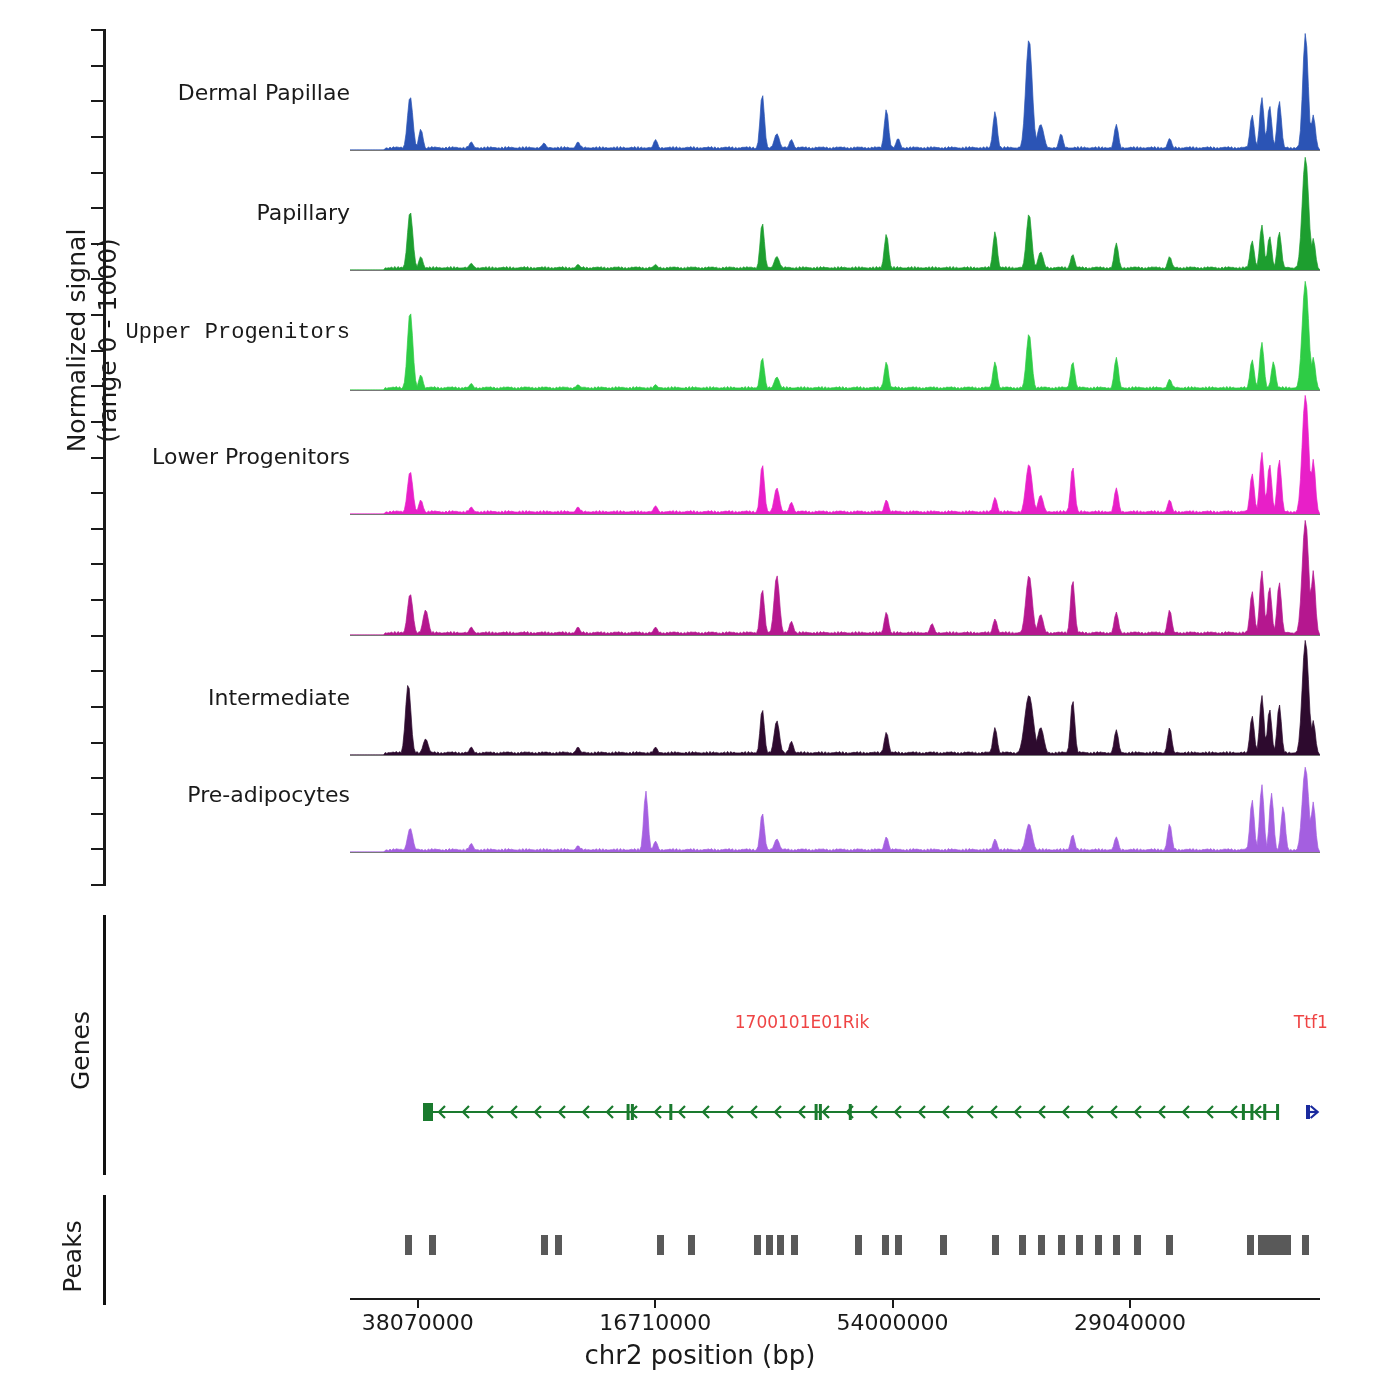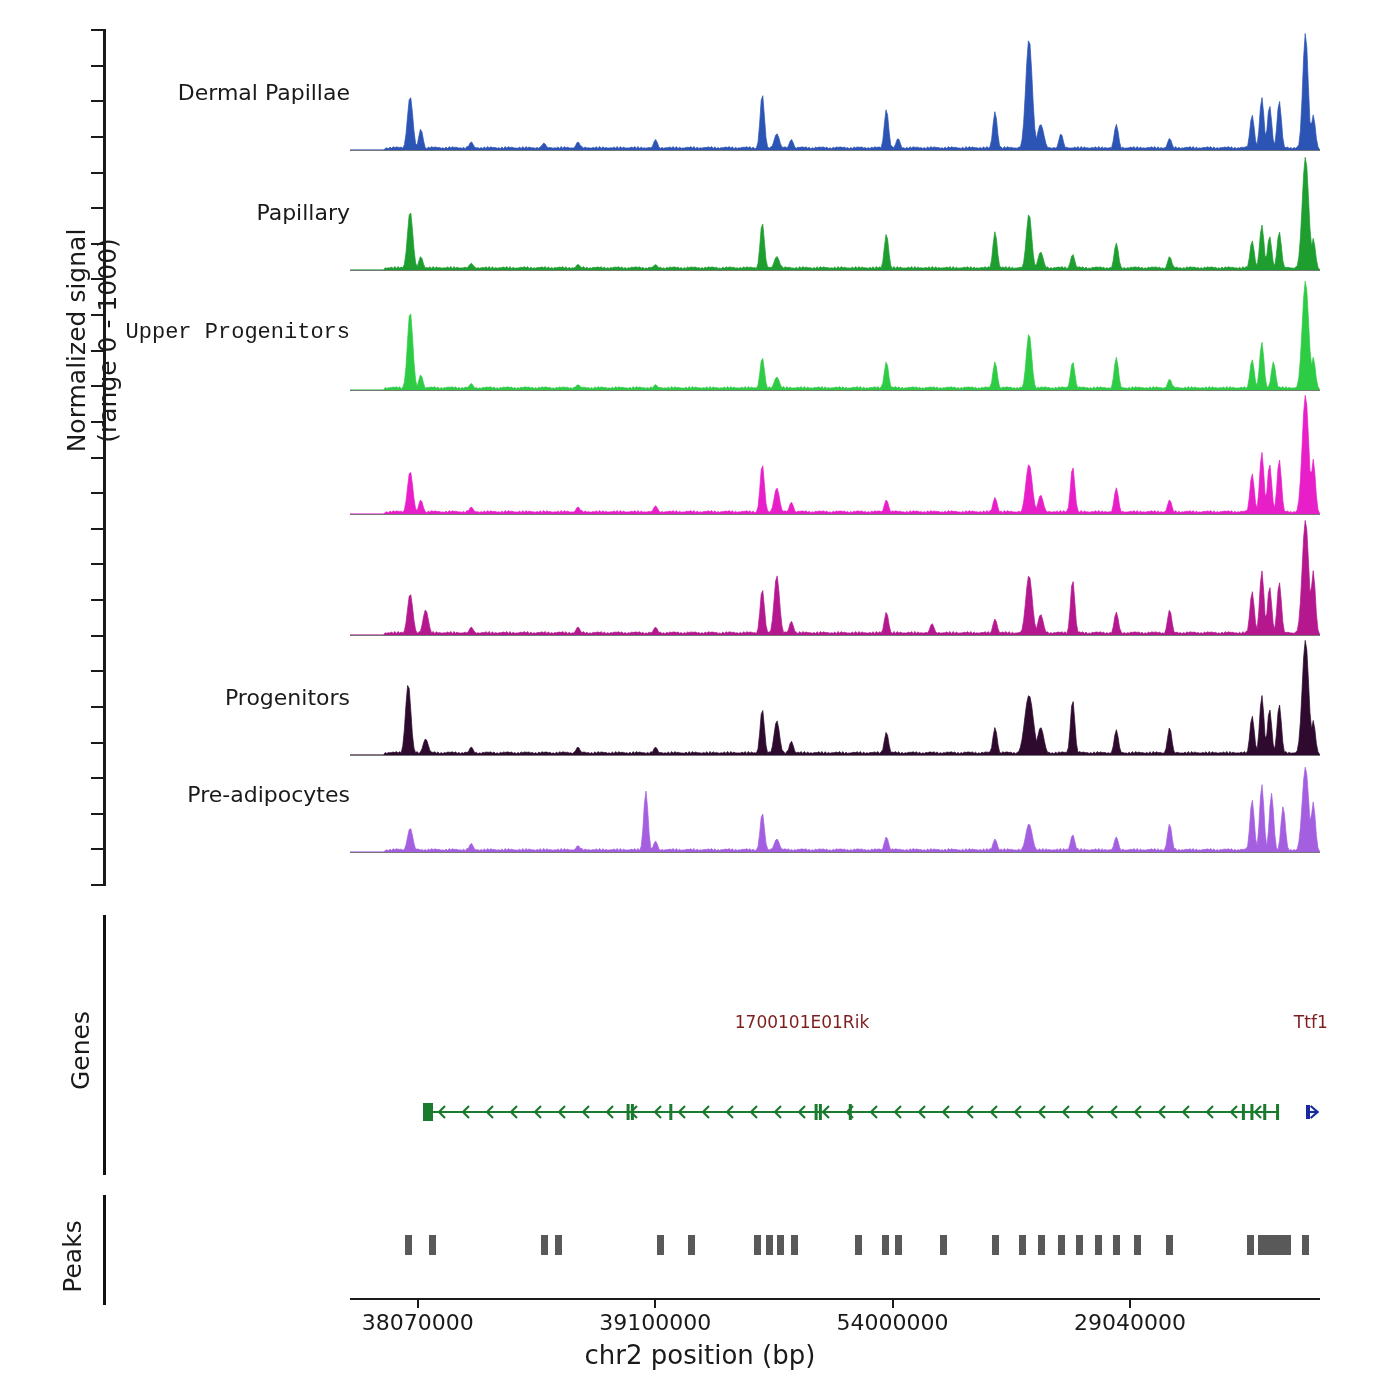--- a/index.html
+++ b/index.html
@@ -87,21 +87,21 @@
     font-size: 25px;
     color: #1a1a1a;
     transform: rotate(-90deg);
     transform-origin: center center;
     text-align: center;
     white-space: nowrap;
   }
   .gene-name {
     position: absolute;
     font-size: 17px;
-    color: #7f1d1d;
+    color: #ef4444;
     white-space: nowrap;
   }
 
   
   .peak {
     position: absolute;
     background: #595959;
     width: 7px;
     height: 20px;
     top: 0;
@@ -196,37 +196,38 @@
       <div class="track" style="top: 278px; height: 112px; font-family: Liberation Mono, monospace;">
         <div class="track-label" style="position: absolute; left: -332px; width: 332px; text-align: right; top: 42px;">Upper Progenitors</div>
         <div class="sigwrap" style="top: 0px; height: 112px;">
           <svg width="970" height="112" viewBox="0 0 970 112">
             <path d="M 0,112 L 0.0,112.0 L 1.6,112.0 L 3.2,112.0 L 4.8,112.0 L 6.4,112.0 L 8.0,112.0 L 9.6,112.0 L 11.2,112.0 L 12.8,112.0 L 14.4,112.0 L 16.0,112.0 L 17.6,112.0 L 19.2,112.0 L 20.8,112.0 L 22.4,112.0 L 24.0,112.0 L 25.6,112.0 L 27.2,112.0 L 28.8,112.0 L 30.4,112.0 L 32.0,112.0 L 33.6,112.0 L 35.2,109.5 L 36.8,110.4 L 38.4,109.7 L 40.0,109.8 L 41.6,109.4 L 43.2,109.1 L 44.8,109.6 L 46.4,108.6 L 48.0,110.2 L 49.6,108.7 L 51.2,110.8 L 52.8,109.2 L 54.4,104.3 L 56.0,88.5 L 57.6,62.1 L 59.2,38.2 L 60.8,35.9 L 62.4,57.2 L 64.0,84.5 L 65.6,102.3 L 67.2,108.4 L 68.8,102.2 L 70.4,97.0 L 72.0,98.9 L 73.6,105.5 L 75.2,110.2 L 76.8,109.4 L 78.4,109.6 L 80.0,109.2 L 81.6,109.0 L 83.2,109.6 L 84.8,108.6 L 86.4,110.2 L 88.0,108.9 L 89.6,110.8 L 91.2,109.6 L 92.8,110.5 L 94.4,109.5 L 96.0,109.9 L 97.6,109.1 L 99.2,109.2 L 100.8,109.3 L 102.4,108.8 L 104.0,109.9 L 105.6,108.8 L 107.2,110.5 L 108.8,109.3 L 110.4,110.7 L 112.0,109.6 L 113.6,110.2 L 115.2,109.1 L 116.8,109.5 L 118.4,109.1 L 120.0,106.5 L 121.6,105.5 L 123.2,107.7 L 124.8,110.3 L 126.4,109.2 L 128.0,110.8 L 129.6,109.8 L 131.2,110.5 L 132.8,109.2 L 134.4,109.8 L 136.0,109.0 L 137.6,109.2 L 139.2,109.3 L 140.8,108.8 L 142.4,110.0 L 144.0,109.0 L 145.6,110.6 L 147.2,109.7 L 148.8,110.7 L 150.4,109.3 L 152.0,110.1 L 153.6,108.9 L 155.2,109.4 L 156.8,109.1 L 158.4,109.0 L 160.0,109.6 L 161.6,109.0 L 163.2,110.3 L 164.8,109.5 L 166.4,110.8 L 168.0,109.4 L 169.6,110.4 L 171.2,108.9 L 172.8,109.7 L 174.4,108.9 L 176.0,109.1 L 177.6,109.3 L 179.2,109.0 L 180.8,110.0 L 182.4,109.3 L 184.0,110.6 L 185.6,109.6 L 187.2,110.6 L 188.8,109.0 L 190.4,110.0 L 192.0,108.8 L 193.6,109.4 L 195.2,109.1 L 196.8,109.1 L 198.4,109.7 L 200.0,109.2 L 201.6,110.4 L 203.2,109.8 L 204.8,110.8 L 206.4,109.1 L 208.0,110.3 L 209.6,108.7 L 211.2,109.7 L 212.8,108.9 L 214.4,109.2 L 216.0,109.4 L 217.6,109.2 L 219.2,110.2 L 220.8,109.7 L 222.4,110.6 L 224.0,109.3 L 225.6,109.0 L 227.2,106.9 L 228.8,107.0 L 230.4,108.7 L 232.0,109.4 L 233.6,109.2 L 235.2,109.2 L 236.8,109.9 L 238.4,109.5 L 240.0,110.5 L 241.6,109.5 L 243.2,110.8 L 244.8,108.8 L 246.4,110.3 L 248.0,108.6 L 249.6,109.7 L 251.2,108.9 L 252.8,109.3 L 254.4,109.6 L 256.0,109.4 L 257.6,110.3 L 259.2,109.8 L 260.8,110.6 L 262.4,109.0 L 264.0,110.6 L 265.6,108.6 L 267.2,109.9 L 268.8,108.7 L 270.4,109.5 L 272.0,109.3 L 273.6,109.4 L 275.2,110.0 L 276.8,109.8 L 278.4,110.4 L 280.0,109.2 L 281.6,110.7 L 283.2,108.6 L 284.8,110.3 L 286.4,108.6 L 288.0,109.7 L 289.6,109.0 L 291.2,109.5 L 292.8,109.8 L 294.4,109.7 L 296.0,110.4 L 297.6,109.4 L 299.2,110.5 L 300.8,108.7 L 302.4,110.2 L 304.0,107.8 L 305.6,106.6 L 307.2,108.0 L 308.8,109.6 L 310.4,109.5 L 312.0,109.7 L 313.6,110.2 L 315.2,109.7 L 316.8,110.3 L 318.4,108.9 L 320.0,110.7 L 321.6,108.5 L 323.2,110.3 L 324.8,108.6 L 326.4,109.8 L 328.0,109.2 L 329.6,109.7 L 331.2,110.0 L 332.8,110.0 L 334.4,110.2 L 336.0,109.1 L 337.6,110.5 L 339.2,108.5 L 340.8,110.6 L 342.4,108.5 L 344.0,110.0 L 345.6,108.9 L 347.2,109.7 L 348.8,109.7 L 350.4,109.9 L 352.0,110.2 L 353.6,109.4 L 355.2,110.3 L 356.8,108.7 L 358.4,110.7 L 360.0,108.4 L 361.6,110.3 L 363.2,108.7 L 364.8,109.9 L 366.4,109.4 L 368.0,109.9 L 369.6,110.2 L 371.2,109.7 L 372.8,110.1 L 374.4,108.9 L 376.0,110.4 L 377.6,108.4 L 379.2,110.6 L 380.8,108.5 L 382.4,110.1 L 384.0,109.1 L 385.6,109.9 L 387.2,109.9 L 388.8,109.9 L 390.4,110.0 L 392.0,109.1 L 393.6,110.2 L 395.2,108.5 L 396.8,110.7 L 398.4,108.4 L 400.0,110.3 L 401.6,108.9 L 403.2,110.0 L 404.8,109.7 L 406.4,110.1 L 408.0,107.5 L 409.6,96.9 L 411.2,83.0 L 412.8,80.4 L 414.4,92.3 L 416.0,105.0 L 417.6,110.6 L 419.2,108.7 L 420.8,110.1 L 422.4,108.6 L 424.0,104.5 L 425.6,100.2 L 427.2,99.1 L 428.8,102.1 L 430.4,106.7 L 432.0,110.0 L 433.6,108.4 L 435.2,110.7 L 436.8,108.5 L 438.4,110.3 L 440.0,109.1 L 441.6,110.1 L 443.2,110.0 L 444.8,109.9 L 446.4,109.8 L 448.0,109.1 L 449.6,109.9 L 451.2,108.6 L 452.8,110.4 L 454.4,108.5 L 456.0,110.6 L 457.6,108.9 L 459.2,110.2 L 460.8,109.7 L 462.4,110.2 L 464.0,109.7 L 465.6,109.4 L 467.2,109.7 L 468.8,108.7 L 470.4,110.1 L 472.0,108.4 L 473.6,110.7 L 475.2,108.7 L 476.8,110.4 L 478.4,109.4 L 480.0,110.3 L 481.6,109.8 L 483.2,109.7 L 484.8,109.6 L 486.4,109.0 L 488.0,109.8 L 489.6,108.5 L 491.2,110.4 L 492.8,108.6 L 494.4,110.6 L 496.0,109.2 L 497.6,110.4 L 499.2,109.9 L 500.8,110.0 L 502.4,109.5 L 504.0,109.2 L 505.6,109.6 L 507.2,108.6 L 508.8,110.1 L 510.4,108.5 L 512.0,110.7 L 513.6,109.0 L 515.2,110.5 L 516.8,109.8 L 518.4,110.2 L 520.0,109.5 L 521.6,109.5 L 523.2,109.4 L 524.8,108.8 L 526.4,109.8 L 528.0,108.5 L 529.6,110.4 L 531.2,108.8 L 532.8,105.2 L 534.4,93.8 L 536.0,84.2 L 537.6,87.7 L 539.2,99.9 L 540.8,108.6 L 542.4,109.1 L 544.0,109.5 L 545.6,108.6 L 547.2,110.1 L 548.8,108.7 L 550.4,110.7 L 552.0,109.3 L 553.6,110.6 L 555.2,109.7 L 556.8,110.1 L 558.4,109.3 L 560.0,109.4 L 561.6,109.3 L 563.2,108.8 L 564.8,109.8 L 566.4,108.7 L 568.0,110.4 L 569.6,109.1 L 571.2,110.7 L 572.8,109.8 L 574.4,110.4 L 576.0,109.3 L 577.6,109.7 L 579.2,109.2 L 580.8,109.0 L 582.4,109.5 L 584.0,108.7 L 585.6,110.1 L 587.2,108.9 L 588.8,110.7 L 590.4,109.6 L 592.0,110.6 L 593.6,109.4 L 595.2,110.0 L 596.8,109.1 L 598.4,109.3 L 600.0,109.3 L 601.6,108.8 L 603.2,109.8 L 604.8,108.9 L 606.4,110.5 L 608.0,109.4 L 609.6,110.7 L 611.2,109.5 L 612.8,110.2 L 614.4,109.0 L 616.0,109.5 L 617.6,109.1 L 619.2,109.0 L 620.8,109.5 L 622.4,108.8 L 624.0,110.2 L 625.6,109.2 L 627.2,110.7 L 628.8,109.7 L 630.4,110.5 L 632.0,109.1 L 633.6,109.9 L 635.2,108.9 L 636.8,109.2 L 638.4,109.3 L 640.0,108.9 L 641.6,104.3 L 643.2,92.5 L 644.8,83.9 L 646.4,88.8 L 648.0,101.1 L 649.6,109.1 L 651.2,110.2 L 652.8,108.9 L 654.4,109.5 L 656.0,109.0 L 657.6,109.0 L 659.2,109.6 L 660.8,109.0 L 662.4,110.3 L 664.0,109.6 L 665.6,110.7 L 667.2,109.4 L 668.8,110.4 L 670.4,108.9 L 672.0,109.8 L 673.6,104.7 L 675.2,91.5 L 676.8,71.7 L 678.4,56.7 L 680.0,59.2 L 681.6,76.8 L 683.2,95.6 L 684.8,106.7 L 686.4,110.7 L 688.0,108.9 L 689.6,110.1 L 691.2,108.7 L 692.8,109.4 L 694.4,109.0 L 696.0,109.1 L 697.6,109.7 L 699.2,109.3 L 700.8,110.4 L 702.4,109.8 L 704.0,110.7 L 705.6,109.1 L 707.2,110.4 L 708.8,108.7 L 710.4,109.7 L 712.0,108.8 L 713.6,109.3 L 715.2,109.4 L 716.8,109.3 L 718.4,108.1 L 720.0,98.9 L 721.6,86.9 L 723.2,84.6 L 724.8,94.9 L 726.4,105.9 L 728.0,110.0 L 729.6,108.7 L 731.2,109.5 L 732.8,109.1 L 734.4,109.3 L 736.0,109.9 L 737.6,109.6 L 739.2,110.5 L 740.8,109.5 L 742.4,110.7 L 744.0,108.8 L 745.6,110.4 L 747.2,108.6 L 748.8,109.7 L 750.4,108.9 L 752.0,109.4 L 753.6,109.6 L 755.2,109.5 L 756.8,110.3 L 758.4,109.7 L 760.0,110.5 L 761.6,109.0 L 763.2,100.6 L 764.8,86.5 L 766.4,79.3 L 768.0,88.2 L 769.6,102.1 L 771.2,109.3 L 772.8,109.5 L 774.4,110.0 L 776.0,109.9 L 777.6,110.4 L 779.2,109.2 L 780.8,110.7 L 782.4,108.6 L 784.0,110.3 L 785.6,108.5 L 787.2,109.8 L 788.8,109.0 L 790.4,109.5 L 792.0,109.8 L 793.6,109.8 L 795.2,110.3 L 796.8,109.4 L 798.4,110.4 L 800.0,108.7 L 801.6,110.6 L 803.2,108.5 L 804.8,110.0 L 806.4,108.8 L 808.0,109.7 L 809.6,109.5 L 811.2,109.7 L 812.8,110.2 L 814.4,109.7 L 816.0,109.5 L 817.6,105.1 L 819.2,101.3 L 820.8,102.6 L 822.4,107.2 L 824.0,108.6 L 825.6,109.8 L 827.2,109.2 L 828.8,109.7 L 830.4,110.0 L 832.0,109.9 L 833.6,110.2 L 835.2,109.1 L 836.8,110.4 L 838.4,108.5 L 840.0,110.6 L 841.6,108.5 L 843.2,110.1 L 844.8,108.9 L 846.4,109.8 L 848.0,109.7 L 849.6,110.0 L 851.2,110.1 L 852.8,109.4 L 854.4,110.2 L 856.0,108.7 L 857.6,110.6 L 859.2,108.4 L 860.8,110.3 L 862.4,108.7 L 864.0,109.9 L 865.6,109.4 L 867.2,110.0 L 868.8,110.1 L 870.4,109.6 L 872.0,110.0 L 873.6,108.9 L 875.2,110.4 L 876.8,108.4 L 878.4,110.6 L 880.0,108.5 L 881.6,110.1 L 883.2,109.2 L 884.8,110.0 L 886.4,110.0 L 888.0,109.9 L 889.6,109.9 L 891.2,109.1 L 892.8,110.1 L 894.4,108.5 L 896.0,110.6 L 897.6,108.4 L 899.2,99.9 L 900.8,86.6 L 902.4,81.8 L 904.0,91.5 L 905.6,104.0 L 907.2,107.3 L 908.8,94.1 L 910.4,73.3 L 912.0,64.3 L 913.6,78.4 L 915.2,98.5 L 916.8,108.9 L 918.4,108.7 L 920.0,104.3 L 921.6,92.5 L 923.2,83.8 L 924.8,88.9 L 926.4,101.2 L 928.0,109.1 L 929.6,108.9 L 931.2,110.0 L 932.8,108.5 L 934.4,110.6 L 936.0,108.6 L 937.6,110.4 L 939.2,109.2 L 940.8,110.2 L 942.4,110.0 L 944.0,109.9 L 945.6,109.7 L 947.2,108.1 L 948.8,99.4 L 950.4,80.6 L 952.0,51.0 L 953.6,19.8 L 955.2,3.3 L 956.8,12.3 L 958.4,40.7 L 960.0,72.3 L 961.6,87.4 L 963.2,79.3 L 964.8,87.2 L 966.4,101.3 L 968.0,108.7 L 969.6,111.6 L 970,112 Z" fill="#2ecc45" stroke="#2ecc45" stroke-width="0.7"></path>
           </svg>
         </div>
         <div class="track-baseline" style="top: 112px;"></div>
       </div>
       <div class="track" style="top: 392px; height: 122px;">
+        <div class="track-label" style="position: absolute; left: -332px; width: 332px; text-align: right; top: 52px;">Lower Progenitors</div>
         <div class="sigwrap" style="top: 0px; height: 122px;">
           <svg width="970" height="122" viewBox="0 0 970 122">
             <path d="M 0,122 L 0.0,122.0 L 1.6,122.0 L 3.2,122.0 L 4.8,122.0 L 6.4,122.0 L 8.0,122.0 L 9.6,122.0 L 11.2,122.0 L 12.8,122.0 L 14.4,122.0 L 16.0,122.0 L 17.6,122.0 L 19.2,122.0 L 20.8,122.0 L 22.4,122.0 L 24.0,122.0 L 25.6,122.0 L 27.2,122.0 L 28.8,122.0 L 30.4,122.0 L 32.0,122.0 L 33.6,122.0 L 35.2,120.4 L 36.8,119.8 L 38.4,120.8 L 40.0,119.1 L 41.6,120.3 L 43.2,118.7 L 44.8,119.7 L 46.4,118.9 L 48.0,119.2 L 49.6,119.4 L 51.2,119.2 L 52.8,120.2 L 54.4,117.8 L 56.0,109.2 L 57.6,94.8 L 59.2,81.7 L 60.8,80.5 L 62.4,92.1 L 64.0,107.0 L 65.6,116.7 L 67.2,118.6 L 68.8,112.8 L 70.4,108.0 L 72.0,109.8 L 73.6,115.9 L 75.2,119.5 L 76.8,120.8 L 78.4,118.9 L 80.0,120.3 L 81.6,118.6 L 83.2,119.6 L 84.8,118.9 L 86.4,119.3 L 88.0,119.6 L 89.6,119.4 L 91.2,120.3 L 92.8,119.8 L 94.4,120.6 L 96.0,119.0 L 97.6,120.6 L 99.2,118.6 L 100.8,119.9 L 102.4,118.7 L 104.0,119.5 L 105.6,119.3 L 107.2,119.4 L 108.8,120.0 L 110.4,119.8 L 112.0,120.5 L 113.6,119.2 L 115.2,120.8 L 116.8,118.6 L 118.4,119.1 L 120.0,116.0 L 121.6,115.0 L 123.2,117.3 L 124.8,119.4 L 126.4,119.8 L 128.0,119.7 L 129.6,120.4 L 131.2,119.5 L 132.8,120.5 L 134.4,118.8 L 136.0,120.6 L 137.6,118.5 L 139.2,119.9 L 140.8,118.8 L 142.4,119.6 L 144.0,119.5 L 145.6,119.6 L 147.2,120.2 L 148.8,119.7 L 150.4,120.4 L 152.0,118.9 L 153.6,120.7 L 155.2,118.5 L 156.8,120.2 L 158.4,118.6 L 160.0,119.7 L 161.6,119.2 L 163.2,119.6 L 164.8,120.0 L 166.4,120.0 L 168.0,120.2 L 169.6,119.1 L 171.2,120.5 L 172.8,118.6 L 174.4,120.6 L 176.0,118.5 L 177.6,120.0 L 179.2,118.9 L 180.8,119.7 L 182.4,119.7 L 184.0,119.9 L 185.6,120.2 L 187.2,119.4 L 188.8,120.3 L 190.4,118.7 L 192.0,120.7 L 193.6,118.4 L 195.2,120.3 L 196.8,118.7 L 198.4,119.8 L 200.0,119.4 L 201.6,119.9 L 203.2,120.2 L 204.8,119.7 L 206.4,120.1 L 208.0,118.9 L 209.6,120.4 L 211.2,118.4 L 212.8,120.6 L 214.4,118.5 L 216.0,120.0 L 217.6,119.1 L 219.2,119.9 L 220.8,119.9 L 222.4,119.9 L 224.0,120.0 L 225.6,118.1 L 227.2,115.3 L 228.8,115.4 L 230.4,118.3 L 232.0,118.4 L 233.6,120.3 L 235.2,118.9 L 236.8,120.0 L 238.4,119.7 L 240.0,120.1 L 241.6,120.0 L 243.2,119.4 L 244.8,120.0 L 246.4,118.7 L 248.0,120.4 L 249.6,118.4 L 251.2,120.6 L 252.8,118.7 L 254.4,120.1 L 256.0,119.4 L 257.6,120.1 L 259.2,120.0 L 260.8,119.7 L 262.4,119.8 L 264.0,118.9 L 265.6,120.1 L 267.2,118.4 L 268.8,120.7 L 270.4,118.5 L 272.0,120.3 L 273.6,119.1 L 275.2,120.1 L 276.8,119.9 L 278.4,119.9 L 280.0,119.8 L 281.6,119.2 L 283.2,119.9 L 284.8,118.6 L 286.4,120.4 L 288.0,118.5 L 289.6,120.6 L 291.2,118.9 L 292.8,120.2 L 294.4,119.7 L 296.0,120.2 L 297.6,119.8 L 299.2,119.4 L 300.8,119.7 L 302.4,118.7 L 304.0,115.6 L 305.6,113.7 L 307.2,115.8 L 308.8,118.7 L 310.4,120.4 L 312.0,119.4 L 313.6,120.3 L 315.2,119.8 L 316.8,119.7 L 318.4,119.6 L 320.0,119.0 L 321.6,119.8 L 323.2,118.5 L 324.8,120.4 L 326.4,118.6 L 328.0,120.6 L 329.6,119.2 L 331.2,120.3 L 332.8,119.9 L 334.4,120.0 L 336.0,119.5 L 337.6,119.2 L 339.2,119.6 L 340.8,118.6 L 342.4,120.1 L 344.0,118.5 L 345.6,120.7 L 347.2,119.0 L 348.8,120.5 L 350.4,119.7 L 352.0,120.3 L 353.6,119.5 L 355.2,119.5 L 356.8,119.4 L 358.4,118.8 L 360.0,119.8 L 361.6,118.5 L 363.2,120.4 L 364.8,118.8 L 366.4,120.6 L 368.0,119.5 L 369.6,120.5 L 371.2,119.6 L 372.8,119.8 L 374.4,119.3 L 376.0,119.1 L 377.6,119.5 L 379.2,118.6 L 380.8,120.1 L 382.4,118.7 L 384.0,120.7 L 385.6,119.3 L 387.2,120.5 L 388.8,119.7 L 390.4,120.1 L 392.0,119.3 L 393.6,119.4 L 395.2,119.3 L 396.8,118.8 L 398.4,119.8 L 400.0,118.7 L 401.6,120.4 L 403.2,119.1 L 404.8,120.7 L 406.4,119.8 L 408.0,115.1 L 409.6,98.9 L 411.2,77.7 L 412.8,73.7 L 414.4,91.9 L 416.0,111.3 L 417.6,118.7 L 419.2,120.1 L 420.8,118.9 L 422.4,115.3 L 424.0,106.9 L 425.6,98.3 L 427.2,96.1 L 428.8,102.2 L 430.4,111.5 L 432.0,118.1 L 433.6,119.3 L 435.2,118.8 L 436.8,119.8 L 438.4,117.4 L 440.0,112.3 L 441.6,110.2 L 443.2,113.8 L 444.8,118.8 L 446.4,120.2 L 448.0,119.1 L 449.6,119.5 L 451.2,119.1 L 452.8,119.0 L 454.4,119.5 L 456.0,118.8 L 457.6,120.2 L 459.2,119.2 L 460.8,120.7 L 462.4,119.7 L 464.0,120.5 L 465.6,119.1 L 467.2,119.8 L 468.8,118.9 L 470.4,119.2 L 472.0,119.3 L 473.6,118.9 L 475.2,119.9 L 476.8,119.1 L 478.4,120.5 L 480.0,119.7 L 481.6,120.7 L 483.2,119.2 L 484.8,120.1 L 486.4,118.9 L 488.0,119.5 L 489.6,119.0 L 491.2,119.0 L 492.8,119.6 L 494.4,119.0 L 496.0,120.3 L 497.6,119.5 L 499.2,120.8 L 500.8,119.4 L 502.4,120.4 L 504.0,118.9 L 505.6,119.8 L 507.2,118.8 L 508.8,119.2 L 510.4,119.3 L 512.0,119.0 L 513.6,120.0 L 515.2,119.4 L 516.8,120.6 L 518.4,119.6 L 520.0,120.7 L 521.6,118.9 L 523.2,120.1 L 524.8,118.7 L 526.4,119.4 L 528.0,119.0 L 529.6,119.1 L 531.2,119.7 L 532.8,118.6 L 534.4,112.8 L 536.0,108.0 L 537.6,109.8 L 539.2,115.9 L 540.8,120.3 L 542.4,118.7 L 544.0,119.7 L 545.6,118.8 L 547.2,119.3 L 548.8,119.4 L 550.4,119.2 L 552.0,120.1 L 553.6,119.7 L 555.2,120.6 L 556.8,119.3 L 558.4,120.7 L 560.0,118.7 L 561.6,120.0 L 563.2,118.7 L 564.8,119.5 L 566.4,119.1 L 568.0,119.3 L 569.6,119.9 L 571.2,119.6 L 572.8,120.5 L 574.4,119.5 L 576.0,120.7 L 577.6,118.8 L 579.2,120.3 L 580.8,118.6 L 582.4,119.7 L 584.0,118.9 L 585.6,119.4 L 587.2,119.6 L 588.8,119.5 L 590.4,120.3 L 592.0,119.7 L 593.6,120.5 L 595.2,119.0 L 596.8,120.6 L 598.4,118.5 L 600.0,120.0 L 601.6,118.7 L 603.2,119.5 L 604.8,119.3 L 606.4,119.5 L 608.0,120.0 L 609.6,119.9 L 611.2,120.4 L 612.8,119.2 L 614.4,120.7 L 616.0,118.6 L 617.6,120.3 L 619.2,118.5 L 620.8,119.7 L 622.4,119.0 L 624.0,119.5 L 625.6,119.8 L 627.2,119.8 L 628.8,120.3 L 630.4,119.4 L 632.0,120.5 L 633.6,118.7 L 635.2,120.6 L 636.8,118.5 L 638.4,120.0 L 640.0,118.8 L 641.6,117.5 L 643.2,110.6 L 644.8,105.5 L 646.4,108.4 L 648.0,115.6 L 649.6,120.3 L 651.2,118.9 L 652.8,120.7 L 654.4,118.5 L 656.0,120.3 L 657.6,118.6 L 659.2,119.8 L 660.8,119.2 L 662.4,119.7 L 664.0,120.0 L 665.6,119.9 L 667.2,120.2 L 668.8,119.1 L 670.4,120.4 L 672.0,117.4 L 673.6,110.0 L 675.2,97.3 L 676.8,82.5 L 678.4,72.9 L 680.0,74.4 L 681.6,86.1 L 683.2,100.9 L 684.8,112.3 L 686.4,116.6 L 688.0,110.3 L 689.6,104.4 L 691.2,103.4 L 692.8,108.3 L 694.4,114.9 L 696.0,118.7 L 697.6,119.9 L 699.2,119.4 L 700.8,119.9 L 702.4,120.1 L 704.0,119.6 L 705.6,120.0 L 707.2,118.9 L 708.8,120.4 L 710.4,118.4 L 712.0,120.6 L 713.6,118.5 L 715.2,120.1 L 716.8,119.1 L 718.4,115.4 L 720.0,100.0 L 721.6,79.8 L 723.2,76.0 L 724.8,93.3 L 726.4,111.8 L 728.0,118.5 L 729.6,120.6 L 731.2,118.4 L 732.8,120.4 L 734.4,118.9 L 736.0,120.0 L 737.6,119.7 L 739.2,120.2 L 740.8,119.9 L 742.4,119.4 L 744.0,119.9 L 745.6,118.7 L 747.2,120.3 L 748.8,118.4 L 750.4,120.6 L 752.0,118.7 L 753.6,120.2 L 755.2,119.4 L 756.8,120.1 L 758.4,119.9 L 760.0,119.7 L 761.6,119.7 L 763.2,112.9 L 764.8,101.6 L 766.4,95.8 L 768.0,102.9 L 769.6,114.1 L 771.2,120.1 L 772.8,119.2 L 774.4,120.2 L 776.0,120.0 L 777.6,119.9 L 779.2,119.7 L 780.8,119.2 L 782.4,119.8 L 784.0,118.6 L 785.6,120.3 L 787.2,118.5 L 788.8,120.7 L 790.4,118.9 L 792.0,120.3 L 793.6,119.7 L 795.2,120.2 L 796.8,119.7 L 798.4,119.4 L 800.0,119.6 L 801.6,118.7 L 803.2,120.0 L 804.8,118.5 L 806.4,120.6 L 808.0,118.7 L 809.6,120.5 L 811.2,119.5 L 812.8,120.3 L 814.4,119.7 L 816.0,118.7 L 817.6,113.0 L 819.2,108.0 L 820.8,109.6 L 822.4,115.8 L 824.0,120.2 L 825.6,118.6 L 827.2,120.7 L 828.8,119.2 L 830.4,120.4 L 832.0,119.8 L 833.6,120.0 L 835.2,119.4 L 836.8,119.2 L 838.4,119.5 L 840.0,118.7 L 841.6,120.0 L 843.2,118.6 L 844.8,120.7 L 846.4,119.0 L 848.0,120.5 L 849.6,119.8 L 851.2,120.3 L 852.8,119.5 L 854.4,119.5 L 856.0,119.4 L 857.6,118.9 L 859.2,119.7 L 860.8,118.6 L 862.4,120.4 L 864.0,118.8 L 865.6,120.7 L 867.2,119.5 L 868.8,120.5 L 870.4,119.5 L 872.0,119.8 L 873.6,119.2 L 875.2,119.1 L 876.8,119.5 L 878.4,118.7 L 880.0,120.0 L 881.6,118.7 L 883.2,120.7 L 884.8,119.3 L 886.4,120.6 L 888.0,119.7 L 889.6,120.1 L 891.2,119.2 L 892.8,119.4 L 894.4,119.2 L 896.0,118.8 L 897.6,117.6 L 899.2,105.9 L 900.8,88.4 L 902.4,81.9 L 904.0,94.8 L 905.6,111.5 L 907.2,115.9 L 908.8,99.0 L 910.4,72.1 L 912.0,60.4 L 913.6,78.6 L 915.2,104.6 L 916.8,100.3 L 918.4,78.9 L 920.0,73.1 L 921.6,90.4 L 923.2,110.3 L 924.8,115.8 L 926.4,99.7 L 928.0,76.0 L 929.6,68.0 L 931.2,85.8 L 932.8,108.2 L 934.4,118.8 L 936.0,119.8 L 937.6,118.9 L 939.2,120.4 L 940.8,119.4 L 942.4,120.7 L 944.0,119.5 L 945.6,120.3 L 947.2,117.7 L 948.8,108.2 L 950.4,87.7 L 952.0,55.4 L 953.6,21.3 L 955.2,3.4 L 956.8,13.1 L 958.4,44.2 L 960.0,78.7 L 961.6,80.8 L 963.2,67.3 L 964.8,80.5 L 966.4,104.1 L 968.0,117.6 L 969.6,121.4 L 970,122 Z" fill="#e81fc8" stroke="#e81fc8" stroke-width="0.7"></path>
           </svg>
         </div>
         <div class="track-baseline" style="top: 122px;"></div>
       </div>
       <div class="track" style="top: 517px; height: 118px;">
         <div class="sigwrap" style="top: 0px; height: 118px;">
           <svg width="970" height="118" viewBox="0 0 970 118">
             <path d="M 0,118 L 0.0,118.0 L 1.6,118.0 L 3.2,118.0 L 4.8,118.0 L 6.4,118.0 L 8.0,118.0 L 9.6,118.0 L 11.2,118.0 L 12.8,118.0 L 14.4,118.0 L 16.0,118.0 L 17.6,118.0 L 19.2,118.0 L 20.8,118.0 L 22.4,118.0 L 24.0,118.0 L 25.6,118.0 L 27.2,118.0 L 28.8,118.0 L 30.4,118.0 L 32.0,118.0 L 33.6,118.0 L 35.2,115.8 L 36.8,116.2 L 38.4,115.7 L 40.0,116.1 L 41.6,114.9 L 43.2,116.5 L 44.8,114.4 L 46.4,116.5 L 48.0,114.5 L 49.6,116.0 L 51.2,115.1 L 52.8,115.9 L 54.4,113.9 L 56.0,105.6 L 57.6,91.7 L 59.2,79.1 L 60.8,77.8 L 62.4,89.1 L 64.0,103.5 L 65.6,112.9 L 67.2,116.3 L 68.8,114.9 L 70.4,114.4 L 72.0,108.1 L 73.6,99.2 L 75.2,93.1 L 76.8,94.9 L 78.4,103.1 L 80.0,111.3 L 81.6,115.9 L 83.2,114.4 L 84.8,116.6 L 86.4,114.7 L 88.0,116.1 L 89.6,115.4 L 91.2,116.1 L 92.8,116.0 L 94.4,115.7 L 96.0,115.9 L 97.6,114.9 L 99.2,116.1 L 100.8,114.4 L 102.4,116.7 L 104.0,114.5 L 105.6,116.3 L 107.2,115.1 L 108.8,116.1 L 110.4,115.9 L 112.0,116.0 L 113.6,115.8 L 115.2,115.2 L 116.8,115.9 L 118.4,114.6 L 120.0,111.2 L 121.6,110.1 L 123.2,112.7 L 124.8,114.9 L 126.4,116.2 L 128.0,115.7 L 129.6,116.2 L 131.2,115.8 L 132.8,115.4 L 134.4,115.7 L 136.0,114.7 L 137.6,116.1 L 139.2,114.4 L 140.8,116.7 L 142.4,114.7 L 144.0,116.4 L 145.6,115.4 L 147.2,116.3 L 148.8,115.8 L 150.4,115.7 L 152.0,115.6 L 153.6,115.0 L 155.2,115.8 L 156.8,114.5 L 158.4,116.4 L 160.0,114.6 L 161.6,116.6 L 163.2,115.2 L 164.8,116.3 L 166.4,115.9 L 168.0,116.0 L 169.6,115.5 L 171.2,115.2 L 172.8,115.6 L 174.4,114.6 L 176.0,116.1 L 177.6,114.5 L 179.2,116.7 L 180.8,114.9 L 182.4,116.5 L 184.0,115.7 L 185.6,116.3 L 187.2,115.6 L 188.8,115.5 L 190.4,115.4 L 192.0,114.8 L 193.6,115.8 L 195.2,114.5 L 196.8,116.4 L 198.4,114.8 L 200.0,116.6 L 201.6,115.5 L 203.2,116.5 L 204.8,115.6 L 206.4,115.8 L 208.0,115.3 L 209.6,115.1 L 211.2,115.5 L 212.8,114.6 L 214.4,116.1 L 216.0,114.7 L 217.6,116.7 L 219.2,115.2 L 220.8,116.5 L 222.4,115.8 L 224.0,116.1 L 225.6,113.6 L 227.2,110.4 L 228.8,110.6 L 230.4,113.8 L 232.0,115.8 L 233.6,114.6 L 235.2,116.5 L 236.8,115.0 L 238.4,116.7 L 240.0,115.8 L 241.6,116.4 L 243.2,115.3 L 244.8,115.7 L 246.4,115.2 L 248.0,115.0 L 249.6,115.5 L 251.2,114.7 L 252.8,116.2 L 254.4,114.9 L 256.0,116.7 L 257.6,115.6 L 259.2,116.6 L 260.8,115.4 L 262.4,116.0 L 264.0,115.1 L 265.6,115.2 L 267.2,115.3 L 268.8,114.8 L 270.4,115.8 L 272.0,114.8 L 273.6,116.5 L 275.2,115.4 L 276.8,116.7 L 278.4,115.6 L 280.0,116.2 L 281.6,115.1 L 283.2,115.5 L 284.8,115.1 L 286.4,115.0 L 288.0,115.5 L 289.6,114.8 L 291.2,116.2 L 292.8,115.2 L 294.4,116.7 L 296.0,115.8 L 297.6,116.5 L 299.2,115.1 L 300.8,115.8 L 302.4,114.9 L 304.0,111.8 L 305.6,110.0 L 307.2,112.0 L 308.8,115.5 L 310.4,115.1 L 312.0,116.5 L 313.6,115.7 L 315.2,116.7 L 316.8,115.3 L 318.4,116.1 L 320.0,114.9 L 321.6,115.5 L 323.2,115.0 L 324.8,115.0 L 326.4,115.6 L 328.0,115.0 L 329.6,116.3 L 331.2,115.5 L 332.8,116.8 L 334.4,115.4 L 336.0,116.4 L 337.6,114.9 L 339.2,115.8 L 340.8,114.9 L 342.4,115.2 L 344.0,115.3 L 345.6,115.0 L 347.2,116.0 L 348.8,115.4 L 350.4,116.6 L 352.0,115.6 L 353.6,116.7 L 355.2,115.0 L 356.8,116.1 L 358.4,114.7 L 360.0,115.4 L 361.6,115.1 L 363.2,115.1 L 364.8,115.7 L 366.4,115.3 L 368.0,116.4 L 369.6,115.9 L 371.2,116.7 L 372.8,115.1 L 374.4,116.4 L 376.0,114.7 L 377.6,115.7 L 379.2,114.8 L 380.8,115.2 L 382.4,115.4 L 384.0,115.2 L 385.6,116.1 L 387.2,115.7 L 388.8,116.6 L 390.4,115.3 L 392.0,116.6 L 393.6,114.7 L 395.2,116.0 L 396.8,114.7 L 398.4,115.4 L 400.0,115.1 L 401.6,115.2 L 403.2,115.9 L 404.8,115.5 L 406.4,116.5 L 408.0,111.7 L 409.6,96.7 L 411.2,77.2 L 412.8,73.5 L 414.4,90.3 L 416.0,108.2 L 417.6,114.9 L 419.2,115.3 L 420.8,113.2 L 422.4,102.7 L 424.0,83.5 L 425.6,64.0 L 427.2,58.9 L 428.8,72.9 L 430.4,93.9 L 432.0,109.1 L 433.6,115.7 L 435.2,114.7 L 436.8,115.5 L 438.4,112.7 L 440.0,106.7 L 441.6,104.3 L 443.2,108.5 L 444.8,114.3 L 446.4,115.2 L 448.0,116.7 L 449.6,114.6 L 451.2,116.3 L 452.8,114.5 L 454.4,115.7 L 456.0,115.0 L 457.6,115.5 L 459.2,115.7 L 460.8,115.8 L 462.4,116.3 L 464.0,115.4 L 465.6,116.5 L 467.2,114.7 L 468.8,116.6 L 470.4,114.5 L 472.0,116.0 L 473.6,114.8 L 475.2,115.6 L 476.8,115.5 L 478.4,115.7 L 480.0,116.2 L 481.6,115.7 L 483.2,116.3 L 484.8,114.9 L 486.4,116.7 L 488.0,114.5 L 489.6,116.3 L 491.2,114.6 L 492.8,115.8 L 494.4,115.2 L 496.0,115.7 L 497.6,116.0 L 499.2,115.9 L 500.8,116.2 L 502.4,115.1 L 504.0,116.4 L 505.6,114.5 L 507.2,116.6 L 508.8,114.5 L 510.4,116.0 L 512.0,114.9 L 513.6,115.8 L 515.2,115.7 L 516.8,116.0 L 518.4,116.1 L 520.0,115.4 L 521.6,116.2 L 523.2,114.7 L 524.8,116.7 L 526.4,114.4 L 528.0,116.3 L 529.6,114.7 L 531.2,115.9 L 532.8,112.5 L 534.4,103.2 L 536.0,95.4 L 537.6,98.3 L 539.2,108.2 L 540.8,114.9 L 542.4,116.4 L 544.0,114.4 L 545.6,116.6 L 547.2,114.5 L 548.8,116.1 L 550.4,115.1 L 552.0,115.9 L 553.6,115.9 L 555.2,115.9 L 556.8,116.0 L 558.4,115.1 L 560.0,116.1 L 561.6,114.5 L 563.2,116.7 L 564.8,114.4 L 566.4,116.3 L 568.0,114.9 L 569.6,116.0 L 571.2,115.7 L 572.8,116.1 L 574.4,115.9 L 576.0,115.4 L 577.6,115.9 L 579.2,113.1 L 580.8,108.2 L 582.4,106.7 L 584.0,110.6 L 585.6,114.7 L 587.2,116.2 L 588.8,115.4 L 590.4,116.1 L 592.0,116.0 L 593.6,115.7 L 595.2,115.8 L 596.8,114.9 L 598.4,116.1 L 600.0,114.5 L 601.6,116.7 L 603.2,114.5 L 604.8,116.4 L 606.4,115.1 L 608.0,116.2 L 609.6,116.0 L 611.2,115.9 L 612.8,115.7 L 614.4,115.2 L 616.0,115.8 L 617.6,114.6 L 619.2,116.3 L 620.8,114.5 L 622.4,116.7 L 624.0,114.9 L 625.6,116.3 L 627.2,115.7 L 628.8,116.2 L 630.4,115.7 L 632.0,115.4 L 633.6,115.6 L 635.2,114.7 L 636.8,116.0 L 638.4,114.5 L 640.0,116.7 L 641.6,113.6 L 643.2,106.9 L 644.8,102.0 L 646.4,104.8 L 648.0,111.8 L 649.6,115.7 L 651.2,115.5 L 652.8,115.0 L 654.4,115.8 L 656.0,114.5 L 657.6,116.3 L 659.2,114.6 L 660.8,116.7 L 662.4,115.2 L 664.0,116.4 L 665.6,115.9 L 667.2,116.0 L 668.8,115.5 L 670.4,115.3 L 672.0,112.5 L 673.6,103.6 L 675.2,88.4 L 676.8,70.8 L 678.4,59.2 L 680.0,61.0 L 681.6,75.0 L 683.2,92.7 L 684.8,106.4 L 686.4,112.1 L 688.0,105.3 L 689.6,98.8 L 691.2,97.8 L 692.8,103.1 L 694.4,110.3 L 696.0,115.3 L 697.6,114.8 L 699.2,116.7 L 700.8,115.5 L 702.4,116.5 L 704.0,115.6 L 705.6,115.8 L 707.2,115.3 L 708.8,115.1 L 710.4,115.5 L 712.0,114.7 L 713.6,116.1 L 715.2,114.7 L 716.8,116.7 L 718.4,110.4 L 720.0,92.5 L 721.6,69.1 L 723.2,64.6 L 724.8,84.8 L 726.4,106.2 L 728.0,115.3 L 729.6,114.8 L 731.2,115.7 L 732.8,114.7 L 734.4,116.4 L 736.0,115.1 L 737.6,116.7 L 739.2,115.9 L 740.8,116.4 L 742.4,115.3 L 744.0,115.7 L 745.6,115.1 L 747.2,115.0 L 748.8,115.5 L 750.4,114.7 L 752.0,116.1 L 753.6,115.0 L 755.2,116.7 L 756.8,115.6 L 758.4,116.6 L 760.0,115.4 L 761.6,116.0 L 763.2,110.0 L 764.8,100.0 L 766.4,95.0 L 768.0,101.3 L 769.6,111.0 L 771.2,114.9 L 772.8,116.4 L 774.4,115.4 L 776.0,116.7 L 777.6,115.5 L 779.2,116.3 L 780.8,115.0 L 782.4,115.6 L 784.0,115.0 L 785.6,115.0 L 787.2,115.5 L 788.8,114.9 L 790.4,116.2 L 792.0,115.2 L 793.6,116.7 L 795.2,115.7 L 796.8,116.5 L 798.4,115.1 L 800.0,115.9 L 801.6,114.9 L 803.2,115.2 L 804.8,115.2 L 806.4,114.9 L 808.0,115.9 L 809.6,115.1 L 811.2,116.5 L 812.8,115.8 L 814.4,116.7 L 816.0,112.1 L 817.6,102.1 L 819.2,93.3 L 820.8,96.1 L 822.4,107.0 L 824.0,114.8 L 825.6,115.6 L 827.2,115.1 L 828.8,116.3 L 830.4,115.6 L 832.0,116.7 L 833.6,115.4 L 835.2,116.5 L 836.8,114.8 L 838.4,115.8 L 840.0,114.8 L 841.6,115.2 L 843.2,115.3 L 844.8,115.1 L 846.4,116.0 L 848.0,115.4 L 849.6,116.6 L 851.2,115.6 L 852.8,116.7 L 854.4,114.9 L 856.0,116.1 L 857.6,114.7 L 859.2,115.5 L 860.8,115.0 L 862.4,115.2 L 864.0,115.7 L 865.6,115.3 L 867.2,116.4 L 868.8,115.8 L 870.4,116.7 L 872.0,115.0 L 873.6,116.4 L 875.2,114.6 L 876.8,115.8 L 878.4,114.8 L 880.0,115.3 L 881.6,115.4 L 883.2,115.3 L 884.8,116.1 L 886.4,115.7 L 888.0,116.6 L 889.6,115.2 L 891.2,116.7 L 892.8,114.7 L 894.4,116.1 L 896.0,114.6 L 897.6,113.3 L 899.2,100.6 L 900.8,81.7 L 902.4,74.7 L 904.0,88.6 L 905.6,106.6 L 907.2,111.7 L 908.8,94.0 L 910.4,66.1 L 912.0,53.9 L 913.6,72.9 L 915.2,99.9 L 916.8,97.1 L 918.4,76.3 L 920.0,70.7 L 921.6,87.4 L 923.2,106.7 L 924.8,112.0 L 926.4,96.5 L 928.0,73.6 L 929.6,65.8 L 931.2,83.0 L 932.8,104.6 L 934.4,114.7 L 936.0,115.6 L 937.6,115.3 L 939.2,115.5 L 940.8,116.0 L 942.4,115.9 L 944.0,116.4 L 945.6,115.1 L 947.2,113.8 L 948.8,104.7 L 950.4,84.9 L 952.0,53.7 L 953.6,20.7 L 955.2,3.4 L 956.8,12.8 L 958.4,42.8 L 960.0,76.1 L 961.6,69.6 L 963.2,53.6 L 964.8,69.2 L 966.4,96.9 L 968.0,112.8 L 969.6,117.3 L 970,118 Z" fill="#b5178f" stroke="#b5178f" stroke-width="0.7"></path>
           </svg>
         </div>
         <div class="track-baseline" style="top: 118px;"></div>
       </div>
       <div class="track" style="top: 637px; height: 118px;">
-        <div class="track-label" style="position: absolute; left: -332px; width: 332px; text-align: right; top: 48px;">Progenitors</div>
+        <div class="track-label" style="position: absolute; left: -332px; width: 332px; text-align: right; top: 48px;">Intermediate</div>
         <div class="sigwrap" style="top: 0px; height: 118px;">
           <svg width="970" height="118" viewBox="0 0 970 118">
             <path d="M 0,118 L 0.0,118.0 L 1.6,118.0 L 3.2,118.0 L 4.8,118.0 L 6.4,118.0 L 8.0,118.0 L 9.6,118.0 L 11.2,118.0 L 12.8,118.0 L 14.4,118.0 L 16.0,118.0 L 17.6,118.0 L 19.2,118.0 L 20.8,118.0 L 22.4,118.0 L 24.0,118.0 L 25.6,118.0 L 27.2,118.0 L 28.8,118.0 L 30.4,118.0 L 32.0,118.0 L 33.6,118.0 L 35.2,115.5 L 36.8,116.4 L 38.4,115.6 L 40.0,115.8 L 41.6,115.4 L 43.2,115.1 L 44.8,115.6 L 46.4,114.6 L 48.0,116.1 L 49.6,114.7 L 51.2,115.7 L 52.8,108.8 L 54.4,92.2 L 56.0,67.3 L 57.6,48.5 L 59.2,51.5 L 60.8,73.7 L 62.4,97.4 L 64.0,111.3 L 65.6,115.8 L 67.2,114.6 L 68.8,116.5 L 70.4,115.0 L 72.0,111.7 L 73.6,106.1 L 75.2,102.1 L 76.8,103.3 L 78.4,108.5 L 80.0,113.7 L 81.6,115.0 L 83.2,115.5 L 84.8,114.7 L 86.4,116.2 L 88.0,114.9 L 89.6,116.7 L 91.2,115.6 L 92.8,116.6 L 94.4,115.5 L 96.0,116.0 L 97.6,115.1 L 99.2,115.2 L 100.8,115.3 L 102.4,114.8 L 104.0,115.9 L 105.6,114.8 L 107.2,116.5 L 108.8,115.3 L 110.4,116.7 L 112.0,115.6 L 113.6,116.2 L 115.2,115.1 L 116.8,115.5 L 118.4,114.7 L 120.0,111.2 L 121.6,110.1 L 123.2,112.7 L 124.8,116.0 L 126.4,115.2 L 128.0,116.8 L 129.6,115.8 L 131.2,116.5 L 132.8,115.2 L 134.4,115.8 L 136.0,115.0 L 137.6,115.2 L 139.2,115.3 L 140.8,114.9 L 142.4,115.9 L 144.0,115.0 L 145.6,116.5 L 147.2,115.7 L 148.8,116.7 L 150.4,115.3 L 152.0,116.1 L 153.6,114.9 L 155.2,115.5 L 156.8,115.0 L 158.4,115.0 L 160.0,115.6 L 161.6,115.0 L 163.2,116.3 L 164.8,115.5 L 166.4,116.8 L 168.0,115.4 L 169.6,116.4 L 171.2,114.9 L 172.8,115.8 L 174.4,114.9 L 176.0,115.2 L 177.6,115.3 L 179.2,115.0 L 180.8,116.0 L 182.4,115.3 L 184.0,116.6 L 185.6,115.6 L 187.2,116.7 L 188.8,115.0 L 190.4,116.1 L 192.0,114.8 L 193.6,115.4 L 195.2,115.1 L 196.8,115.1 L 198.4,115.7 L 200.0,115.2 L 201.6,116.4 L 203.2,115.8 L 204.8,116.7 L 206.4,115.1 L 208.0,116.4 L 209.6,114.7 L 211.2,115.7 L 212.8,114.8 L 214.4,115.2 L 216.0,115.4 L 217.6,115.2 L 219.2,116.1 L 220.8,115.7 L 222.4,116.6 L 224.0,115.3 L 225.6,113.6 L 227.2,110.4 L 228.8,110.6 L 230.4,113.8 L 232.0,115.4 L 233.6,115.1 L 235.2,115.2 L 236.8,115.9 L 238.4,115.5 L 240.0,116.5 L 241.6,115.5 L 243.2,116.7 L 244.8,114.8 L 246.4,116.3 L 248.0,114.6 L 249.6,115.7 L 251.2,114.9 L 252.8,115.3 L 254.4,115.6 L 256.0,115.4 L 257.6,116.3 L 259.2,115.8 L 260.8,116.5 L 262.4,115.0 L 264.0,116.6 L 265.6,114.6 L 267.2,116.0 L 268.8,114.7 L 270.4,115.5 L 272.0,115.3 L 273.6,115.4 L 275.2,116.0 L 276.8,115.8 L 278.4,116.4 L 280.0,115.2 L 281.6,116.7 L 283.2,114.6 L 284.8,116.3 L 286.4,114.5 L 288.0,115.7 L 289.6,115.0 L 291.2,115.5 L 292.8,115.7 L 294.4,115.7 L 296.0,116.4 L 297.6,115.4 L 299.2,116.5 L 300.8,114.7 L 302.4,115.3 L 304.0,111.8 L 305.6,110.0 L 307.2,112.0 L 308.8,115.5 L 310.4,115.5 L 312.0,115.7 L 313.6,116.2 L 315.2,115.7 L 316.8,116.3 L 318.4,114.9 L 320.0,116.7 L 321.6,114.5 L 323.2,116.3 L 324.8,114.6 L 326.4,115.8 L 328.0,115.2 L 329.6,115.7 L 331.2,116.0 L 332.8,116.0 L 334.4,116.2 L 336.0,115.1 L 337.6,116.4 L 339.2,114.5 L 340.8,116.6 L 342.4,114.5 L 344.0,116.0 L 345.6,114.9 L 347.2,115.7 L 348.8,115.7 L 350.4,115.9 L 352.0,116.2 L 353.6,115.4 L 355.2,116.2 L 356.8,114.7 L 358.4,116.7 L 360.0,114.4 L 361.6,116.3 L 363.2,114.7 L 364.8,115.9 L 366.4,115.4 L 368.0,115.9 L 369.6,116.2 L 371.2,115.7 L 372.8,116.1 L 374.4,114.9 L 376.0,116.4 L 377.6,114.4 L 379.2,116.6 L 380.8,114.5 L 382.4,116.1 L 384.0,115.1 L 385.6,115.9 L 387.2,115.9 L 388.8,115.9 L 390.4,116.0 L 392.0,115.1 L 393.6,116.1 L 395.2,114.5 L 396.8,116.7 L 398.4,114.4 L 400.0,116.3 L 401.6,114.9 L 403.2,116.0 L 404.8,115.7 L 406.4,116.1 L 408.0,111.7 L 409.6,96.7 L 411.2,77.2 L 412.8,73.5 L 414.4,90.3 L 416.0,108.2 L 417.6,116.0 L 419.2,114.7 L 420.8,115.3 L 422.4,109.1 L 424.0,98.1 L 425.6,86.8 L 427.2,83.9 L 428.8,92.0 L 430.4,104.1 L 432.0,112.8 L 433.6,114.5 L 435.2,116.7 L 436.8,114.5 L 438.4,112.7 L 440.0,106.7 L 441.6,104.3 L 443.2,108.5 L 444.8,114.3 L 446.4,115.7 L 448.0,115.2 L 449.6,115.8 L 451.2,114.6 L 452.8,116.4 L 454.4,114.5 L 456.0,116.6 L 457.6,114.9 L 459.2,116.3 L 460.8,115.7 L 462.4,116.2 L 464.0,115.7 L 465.6,115.4 L 467.2,115.7 L 468.8,114.7 L 470.4,116.0 L 472.0,114.5 L 473.6,116.7 L 475.2,114.7 L 476.8,116.4 L 478.4,115.4 L 480.0,116.3 L 481.6,115.8 L 483.2,115.7 L 484.8,115.5 L 486.4,115.0 L 488.0,115.8 L 489.6,114.5 L 491.2,116.4 L 492.8,114.6 L 494.4,116.7 L 496.0,115.2 L 497.6,116.4 L 499.2,115.9 L 500.8,116.0 L 502.4,115.5 L 504.0,115.3 L 505.6,115.6 L 507.2,114.7 L 508.8,116.0 L 510.4,114.5 L 512.0,116.7 L 513.6,115.0 L 515.2,116.5 L 516.8,115.7 L 518.4,116.3 L 520.0,115.5 L 521.6,115.5 L 523.2,115.4 L 524.8,114.9 L 526.4,115.7 L 528.0,114.6 L 529.6,116.4 L 531.2,114.8 L 532.8,112.5 L 534.4,103.2 L 536.0,95.4 L 537.6,98.3 L 539.2,108.2 L 540.8,115.2 L 542.4,115.1 L 544.0,115.5 L 545.6,114.6 L 547.2,116.1 L 548.8,114.7 L 550.4,116.7 L 552.0,115.3 L 553.6,116.6 L 555.2,115.7 L 556.8,116.1 L 558.4,115.3 L 560.0,115.4 L 561.6,115.3 L 563.2,114.8 L 564.8,115.8 L 566.4,114.7 L 568.0,116.4 L 569.6,115.1 L 571.2,116.7 L 572.8,115.8 L 574.4,116.4 L 576.0,115.3 L 577.6,115.7 L 579.2,115.1 L 580.8,115.0 L 582.4,115.5 L 584.0,114.7 L 585.6,116.1 L 587.2,114.9 L 588.8,116.7 L 590.4,115.6 L 592.0,116.6 L 593.6,115.4 L 595.2,116.0 L 596.8,115.0 L 598.4,115.3 L 600.0,115.2 L 601.6,114.8 L 603.2,115.8 L 604.8,114.9 L 606.4,116.5 L 608.0,115.4 L 609.6,116.7 L 611.2,115.5 L 612.8,116.3 L 614.4,115.0 L 616.0,115.6 L 617.6,115.0 L 619.2,115.0 L 620.8,115.5 L 622.4,114.9 L 624.0,116.2 L 625.6,115.2 L 627.2,116.7 L 628.8,115.7 L 630.4,116.5 L 632.0,115.1 L 633.6,115.9 L 635.2,114.9 L 636.8,115.2 L 638.4,115.2 L 640.0,114.9 L 641.6,110.5 L 643.2,99.0 L 644.8,90.6 L 646.4,95.4 L 648.0,107.4 L 649.6,115.2 L 651.2,116.2 L 652.8,114.8 L 654.4,115.5 L 656.0,115.0 L 657.6,115.0 L 659.2,115.6 L 660.8,115.1 L 662.4,116.3 L 664.0,115.6 L 665.6,116.7 L 667.2,115.4 L 668.8,114.6 L 670.4,110.1 L 672.0,102.4 L 673.6,91.1 L 675.2,77.8 L 676.8,65.6 L 678.4,58.8 L 680.0,59.8 L 681.6,68.3 L 683.2,81.2 L 684.8,94.2 L 686.4,104.7 L 688.0,98.4 L 689.6,91.8 L 691.2,90.8 L 692.8,96.0 L 694.4,104.2 L 696.0,111.2 L 697.6,115.4 L 699.2,115.3 L 700.8,116.4 L 702.4,115.8 L 704.0,116.7 L 705.6,115.1 L 707.2,116.4 L 708.8,114.7 L 710.4,115.8 L 712.0,114.8 L 713.6,115.3 L 715.2,115.4 L 716.8,115.3 L 718.4,110.4 L 720.0,92.5 L 721.6,69.1 L 723.2,64.6 L 724.8,84.8 L 726.4,106.2 L 728.0,115.6 L 729.6,114.6 L 731.2,115.5 L 732.8,115.1 L 734.4,115.3 L 736.0,115.8 L 737.6,115.6 L 739.2,116.5 L 740.8,115.5 L 742.4,116.7 L 744.0,114.8 L 745.6,116.4 L 747.2,114.5 L 748.8,115.8 L 750.4,114.9 L 752.0,115.4 L 753.6,115.5 L 755.2,115.5 L 756.8,116.3 L 758.4,115.7 L 760.0,116.5 L 761.6,115.0 L 763.2,109.2 L 764.8,98.2 L 766.4,92.7 L 768.0,99.6 L 769.6,110.3 L 771.2,115.3 L 772.8,115.5 L 774.4,116.0 L 776.0,115.9 L 777.6,116.4 L 779.2,115.2 L 780.8,116.6 L 782.4,114.6 L 784.0,116.4 L 785.6,114.5 L 787.2,115.8 L 788.8,115.0 L 790.4,115.6 L 792.0,115.7 L 793.6,115.8 L 795.2,116.3 L 796.8,115.4 L 798.4,116.4 L 800.0,114.7 L 801.6,116.7 L 803.2,114.4 L 804.8,116.1 L 806.4,114.7 L 808.0,115.7 L 809.6,115.5 L 811.2,115.7 L 812.8,116.2 L 814.4,115.7 L 816.0,111.6 L 817.6,100.6 L 819.2,91.0 L 820.8,94.1 L 822.4,106.0 L 824.0,114.5 L 825.6,115.9 L 827.2,115.2 L 828.8,115.8 L 830.4,116.0 L 832.0,115.9 L 833.6,116.1 L 835.2,115.1 L 836.8,116.4 L 838.4,114.5 L 840.0,116.7 L 841.6,114.5 L 843.2,116.1 L 844.8,114.9 L 846.4,115.8 L 848.0,115.7 L 849.6,116.0 L 851.2,116.1 L 852.8,115.4 L 854.4,116.1 L 856.0,114.7 L 857.6,116.6 L 859.2,114.4 L 860.8,116.4 L 862.4,114.7 L 864.0,116.0 L 865.6,115.4 L 867.2,116.0 L 868.8,116.1 L 870.4,115.6 L 872.0,116.0 L 873.6,114.9 L 875.2,116.3 L 876.8,114.4 L 878.4,116.7 L 880.0,114.5 L 881.6,116.2 L 883.2,115.1 L 884.8,116.0 L 886.4,115.9 L 888.0,115.9 L 889.6,115.9 L 891.2,115.1 L 892.8,116.1 L 894.4,114.5 L 896.0,116.6 L 897.6,113.8 L 899.2,102.5 L 900.8,85.5 L 902.4,79.3 L 904.0,91.7 L 905.6,107.8 L 907.2,112.1 L 908.8,95.7 L 910.4,69.8 L 912.0,58.5 L 913.6,76.1 L 915.2,101.2 L 916.8,98.1 L 918.4,78.3 L 920.0,73.0 L 921.6,88.9 L 923.2,107.3 L 924.8,112.3 L 926.4,97.4 L 928.0,75.5 L 929.6,68.0 L 931.2,84.5 L 932.8,105.2 L 934.4,115.2 L 936.0,114.6 L 937.6,116.5 L 939.2,115.2 L 940.8,116.2 L 942.4,116.0 L 944.0,115.9 L 945.6,115.7 L 947.2,113.8 L 948.8,104.7 L 950.4,84.9 L 952.0,53.7 L 953.6,20.7 L 955.2,3.4 L 956.8,12.8 L 958.4,42.8 L 960.0,76.1 L 961.6,92.0 L 963.2,83.5 L 964.8,91.9 L 966.4,106.7 L 968.0,114.8 L 969.6,117.6 L 970,118 Z" fill="#2d0a2e" stroke="#2d0a2e" stroke-width="0.7"></path>
           </svg>
         </div>
         <div class="track-baseline" style="top: 118px;"></div>
       </div>
       <div class="track" style="top: 740px; height: 112px;">
         <div class="track-label" style="position: absolute; left: -332px; width: 332px; text-align: right; top: 42px;">Pre-adipocytes</div>
         <div class="sigwrap" style="top: 0px; height: 112px;">
@@ -332,21 +333,21 @@
       <div class="peak" style="left: 927.7px;"></div>
       <div class="peak" style="left: 933.52px;"></div>
       <div class="peak" style="left: 951.95px;"></div>
     </div>
 
   <div class="xaxis-line" style="top:1298px;"></div>
   <div id="xticks">
       <div class="xtick" style="left: 416.803px; top: 1300px;"></div>
       <div class="xticklabel" style="left: 417.803px; top: 1310px;">38070000</div>
       <div class="xtick" style="left: 654.259px; top: 1300px;"></div>
-      <div class="xticklabel" style="left: 655.259px; top: 1310px;">39100000</div>
+      <div class="xticklabel" style="left: 655.259px; top: 1310px;">16710000</div>
       <div class="xtick" style="left: 891.618px; top: 1300px;"></div>
       <div class="xticklabel" style="left: 892.618px; top: 1310px;">54000000</div>
       <div class="xtick" style="left: 1129.07px; top: 1300px;"></div>
       <div class="xticklabel" style="left: 1130.07px; top: 1310px;">29040000</div>
     </div>
   <div class="xlabel" style="top:1340px;">chr2 position (bp)</div>
 
 </div>
 
 </body></html>

